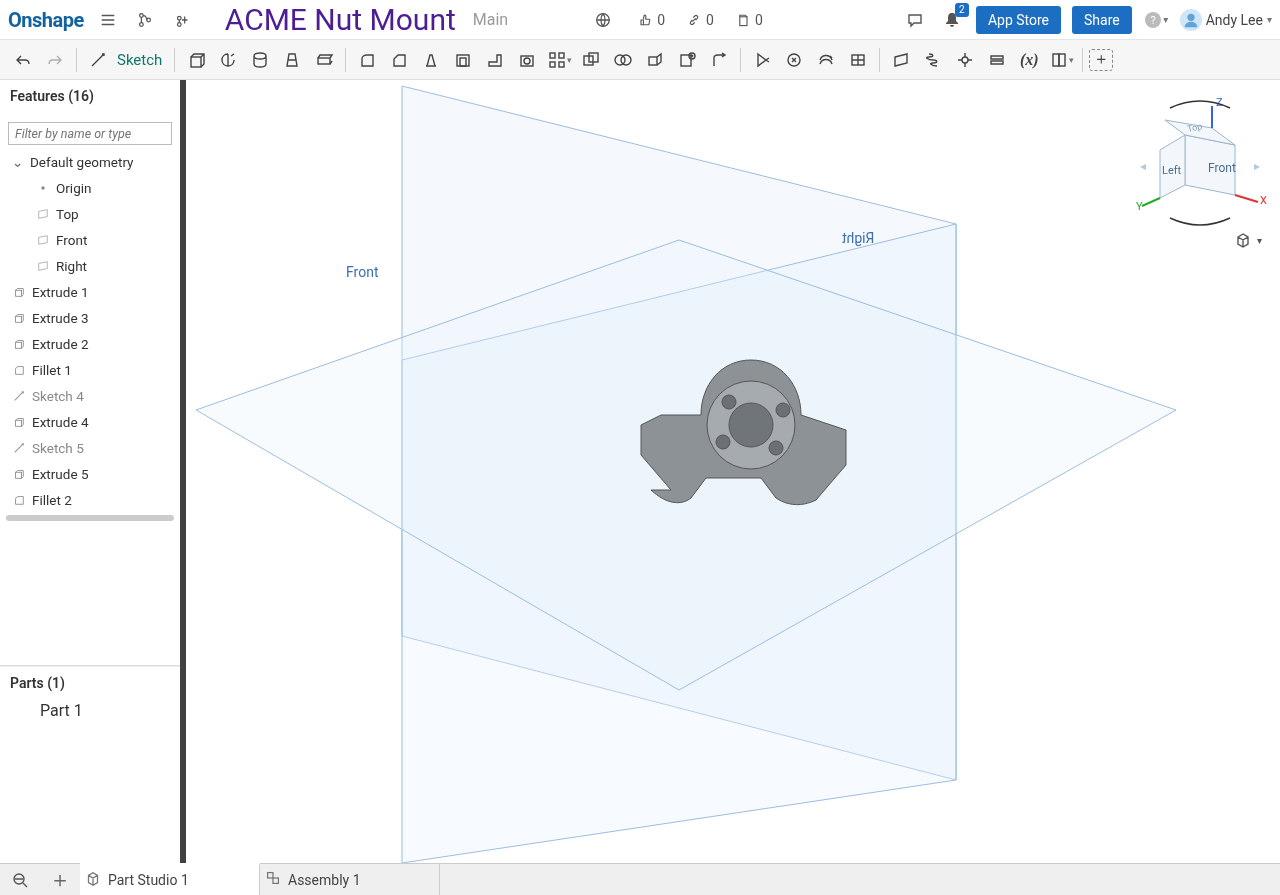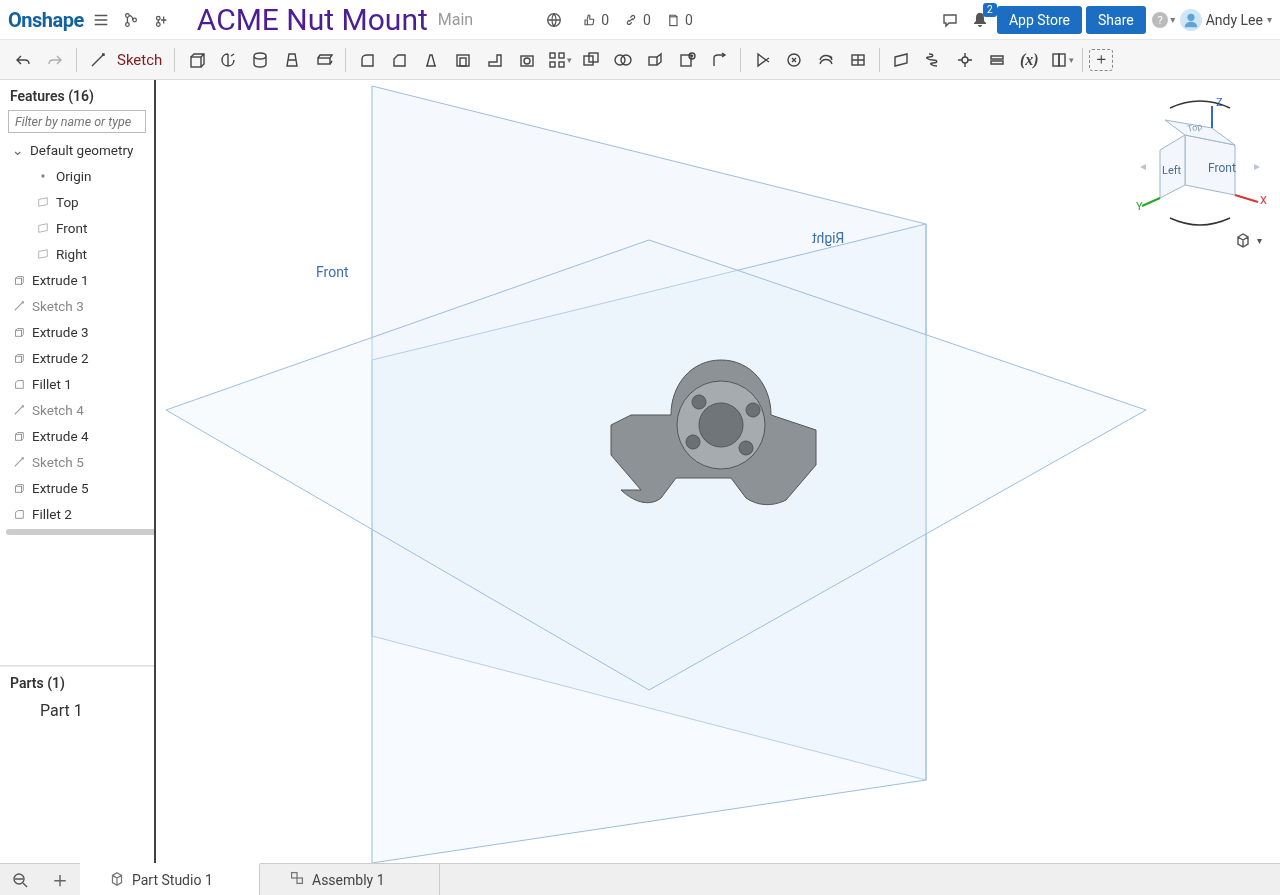--- a/index.html
+++ b/index.html
@@ -1,45 +1,45 @@
 <!DOCTYPE html>
 <html><head>
 <meta charset="utf-8">
 <style>
   * { box-sizing: border-box; margin: 0; padding: 0; font-family: -apple-system, BlinkMacSystemFont, "Segoe UI", Roboto, Helvetica, Arial, sans-serif; }
   html, body { width: 1280px; height: 895px; overflow: hidden; background: #fff; color: #333; }
 
   
-  .topbar { height: 40px; display: flex; align-items: center; padding: 0 8px; gap: 4px; border-bottom: 1px solid #e5e5e5; }
+  .topbar { height: 40px; display: flex; align-items: center; padding: 0 8px; gap: 11px; border-bottom: 1px solid #e5e5e5; }
   .logo { font-weight: 700; font-size: 20px; color: #1261a0; letter-spacing: -0.5px; cursor: pointer; }
   .icon-btn { width: 26px; height: 26px; display: flex; align-items: center; justify-content: center; color: #555; cursor: pointer; border-radius: 3px; }
   .doc-title { font-size: 30px; color: #4c1d95; margin-left: 19px; }
   .branch { color: #9a9a9a; font-size: 16px; margin-left: 6px; }
   .spacer { width: 60px; }
   .count { display: flex; align-items: center; gap: 4px; color: #555; font-size: 14px; margin-left: 10px; }
   .flex-grow { flex: 1; }
   .blue-btn { background: #1b6ec2; color: #fff; border: none; padding: 6px 12px; font-size: 14px; border-radius: 3px; cursor: pointer; }
   .notif { position: relative; }
   .notif .badge { position: absolute; top: -4px; right: -4px; background: #1b6ec2; color: #fff; font-size: 10px; width: 14px; height: 14px; border-radius: 3px; display: flex; align-items: center; justify-content: center; }
   .user { display: flex; align-items: center; gap: 4px; font-size: 14px; color: #444; cursor: pointer; }
   .avatar { width: 22px; height: 22px; border-radius: 50%; background: #cfe6f7; display: flex; align-items: center; justify-content: center; }
 
   
   .toolbar { height: 40px; background: #f6f6f6; border-bottom: 1px solid #ddd; display: flex; align-items: center; padding: 0 8px; gap: 2px; }
   .tool { width: 30px; height: 30px; display: flex; align-items: center; justify-content: center; color: #444; cursor: pointer; border-radius: 3px; font-size: 16px; }
   .tool svg { width: 20px; height: 20px; }
   .sep { width: 1px; height: 24px; background: #ccc; margin: 0 4px; }
-  .sketch-lbl { font-size: 15px; color: #7f1d1d; margin: 0 6px 0 2px; cursor: pointer; }
+  .sketch-lbl { font-size: 15px; color: #0f766e; margin: 0 6px 0 2px; cursor: pointer; }
   .var-tool { font-weight: 700; font-style: italic; font-family: Georgia, serif; }
 
   
   .main { display: flex; height: calc(100% - 40px - 40px - 32px); }
-  .sidebar { width: 156px; border-right: 2px solid #404040; display: flex; flex-direction: column; }
+  .sidebar { width: 186px; border-right: 6px solid #404040; display: flex; flex-direction: column; }
   .panel-header { font-size: 14px; font-weight: 600; padding: 8px 10px 6px; color: #333; }
-  .filter { margin: 0 8px 4px; }
+  .filter { margin: 12px 8px 4px; }
   .filter input { width: 100%; padding: 3px 6px; font-size: 12.5px; font-style: italic; color: #888; border: 1px solid #bbb; }
   .tree { flex: 1; overflow-y: auto; font-size: 13.5px; }
   .tree-row { display: flex; align-items: center; height: 26px; padding-left: 12px; gap: 6px; cursor: pointer; color: #333; }
   .tree-row.faded { color: #888; }
   .tree-row.child { padding-left: 36px; }
   .tree-ico { width: 14px; height: 14px; display: inline-flex; align-items: center; justify-content: center; color: #888; flex-shrink:0; }
   .caret { width: 12px; color: #666; }
   .scroll-ind { height: 6px; background: #ccc; margin: 2px 8px 0 6px; width: 168px; border-radius: 3px; }
   .parts-panel { border-top: 1px solid #ddd; margin-top: auto; }
   .parts-list .tree-row { padding-left: 40px; }
@@ -47,21 +47,21 @@
 
   
   .canvas-wrap { flex: 1; position: relative; background: #fff; overflow: hidden; }
   .plane-lbl { position: absolute; font-size: 14px; color: #3b6fb0; }
   .viewcube { position: absolute; top: 10px; right: 10px; width: 140px; height: 140px; }
   .view-toggle { position: absolute; top: 150px; right: 18px; display:flex; align-items:center; gap:4px; cursor:pointer; color:#555; }
 
   
   .bottombar { height: 32px; background: #efefef; border-top: 1px solid #ccc; display: flex; align-items: stretch; }
   .bb-btn { width: 40px; display: flex; align-items: center; justify-content: center; color: #555; cursor: pointer; }
-  .tab { display: flex; align-items: center; gap: 6px; padding: 0 28px; font-size: 14px; color: #444; border-right: 1px solid #ccc; cursor: pointer; min-width: 180px; }
+  .tab { display: flex; align-items: center; gap: 6px; padding: 0 4px; font-size: 14px; color: #444; border-right: 1px solid #ccc; cursor: pointer; min-width: 180px; }
   .tab.active { background: #fff; border-top: 2px solid #fff; margin-top: -1px; }
   .tab-ico { color: #777; }
 
   
   .stroke { fill: none; stroke: currentColor; stroke-width: 1.4; }
 </style>
 </head>
 <body>
 
 <div class="topbar">
@@ -369,28 +369,20 @@
             <span>Right</span>
           </div>
           <div class="tree-row">
             <span class="tree-ico">
               <svg viewBox="0 0 14 14" width="12" height="12">
                 <rect x="3" y="5" width="7" height="7" fill="none" stroke="#888"></rect>
                 <path d="M3 5l2-2h7v7l-2 2" fill="none" stroke="#888"></path>
               </svg>
             </span>
             <span>Extrude 1</span>
-          </div>
-          <div class="tree-row faded">
-            <span class="tree-ico">
-              <svg viewBox="0 0 14 14" width="12" height="12">
-                <path d="M2 12L12 2M10 2h2v2" fill="none" stroke="#999" stroke-width="1.3"></path>
-              </svg>
-            </span>
-            <span>Sketch 3</span>
           </div>
           <div class="tree-row">
             <span class="tree-ico">
               <svg viewBox="0 0 14 14" width="12" height="12">
                 <rect x="3" y="5" width="7" height="7" fill="none" stroke="#888"></rect>
                 <path d="M3 5l2-2h7v7l-2 2" fill="none" stroke="#888"></path>
               </svg>
             </span>
             <span>Extrude 3</span>
           </div>

